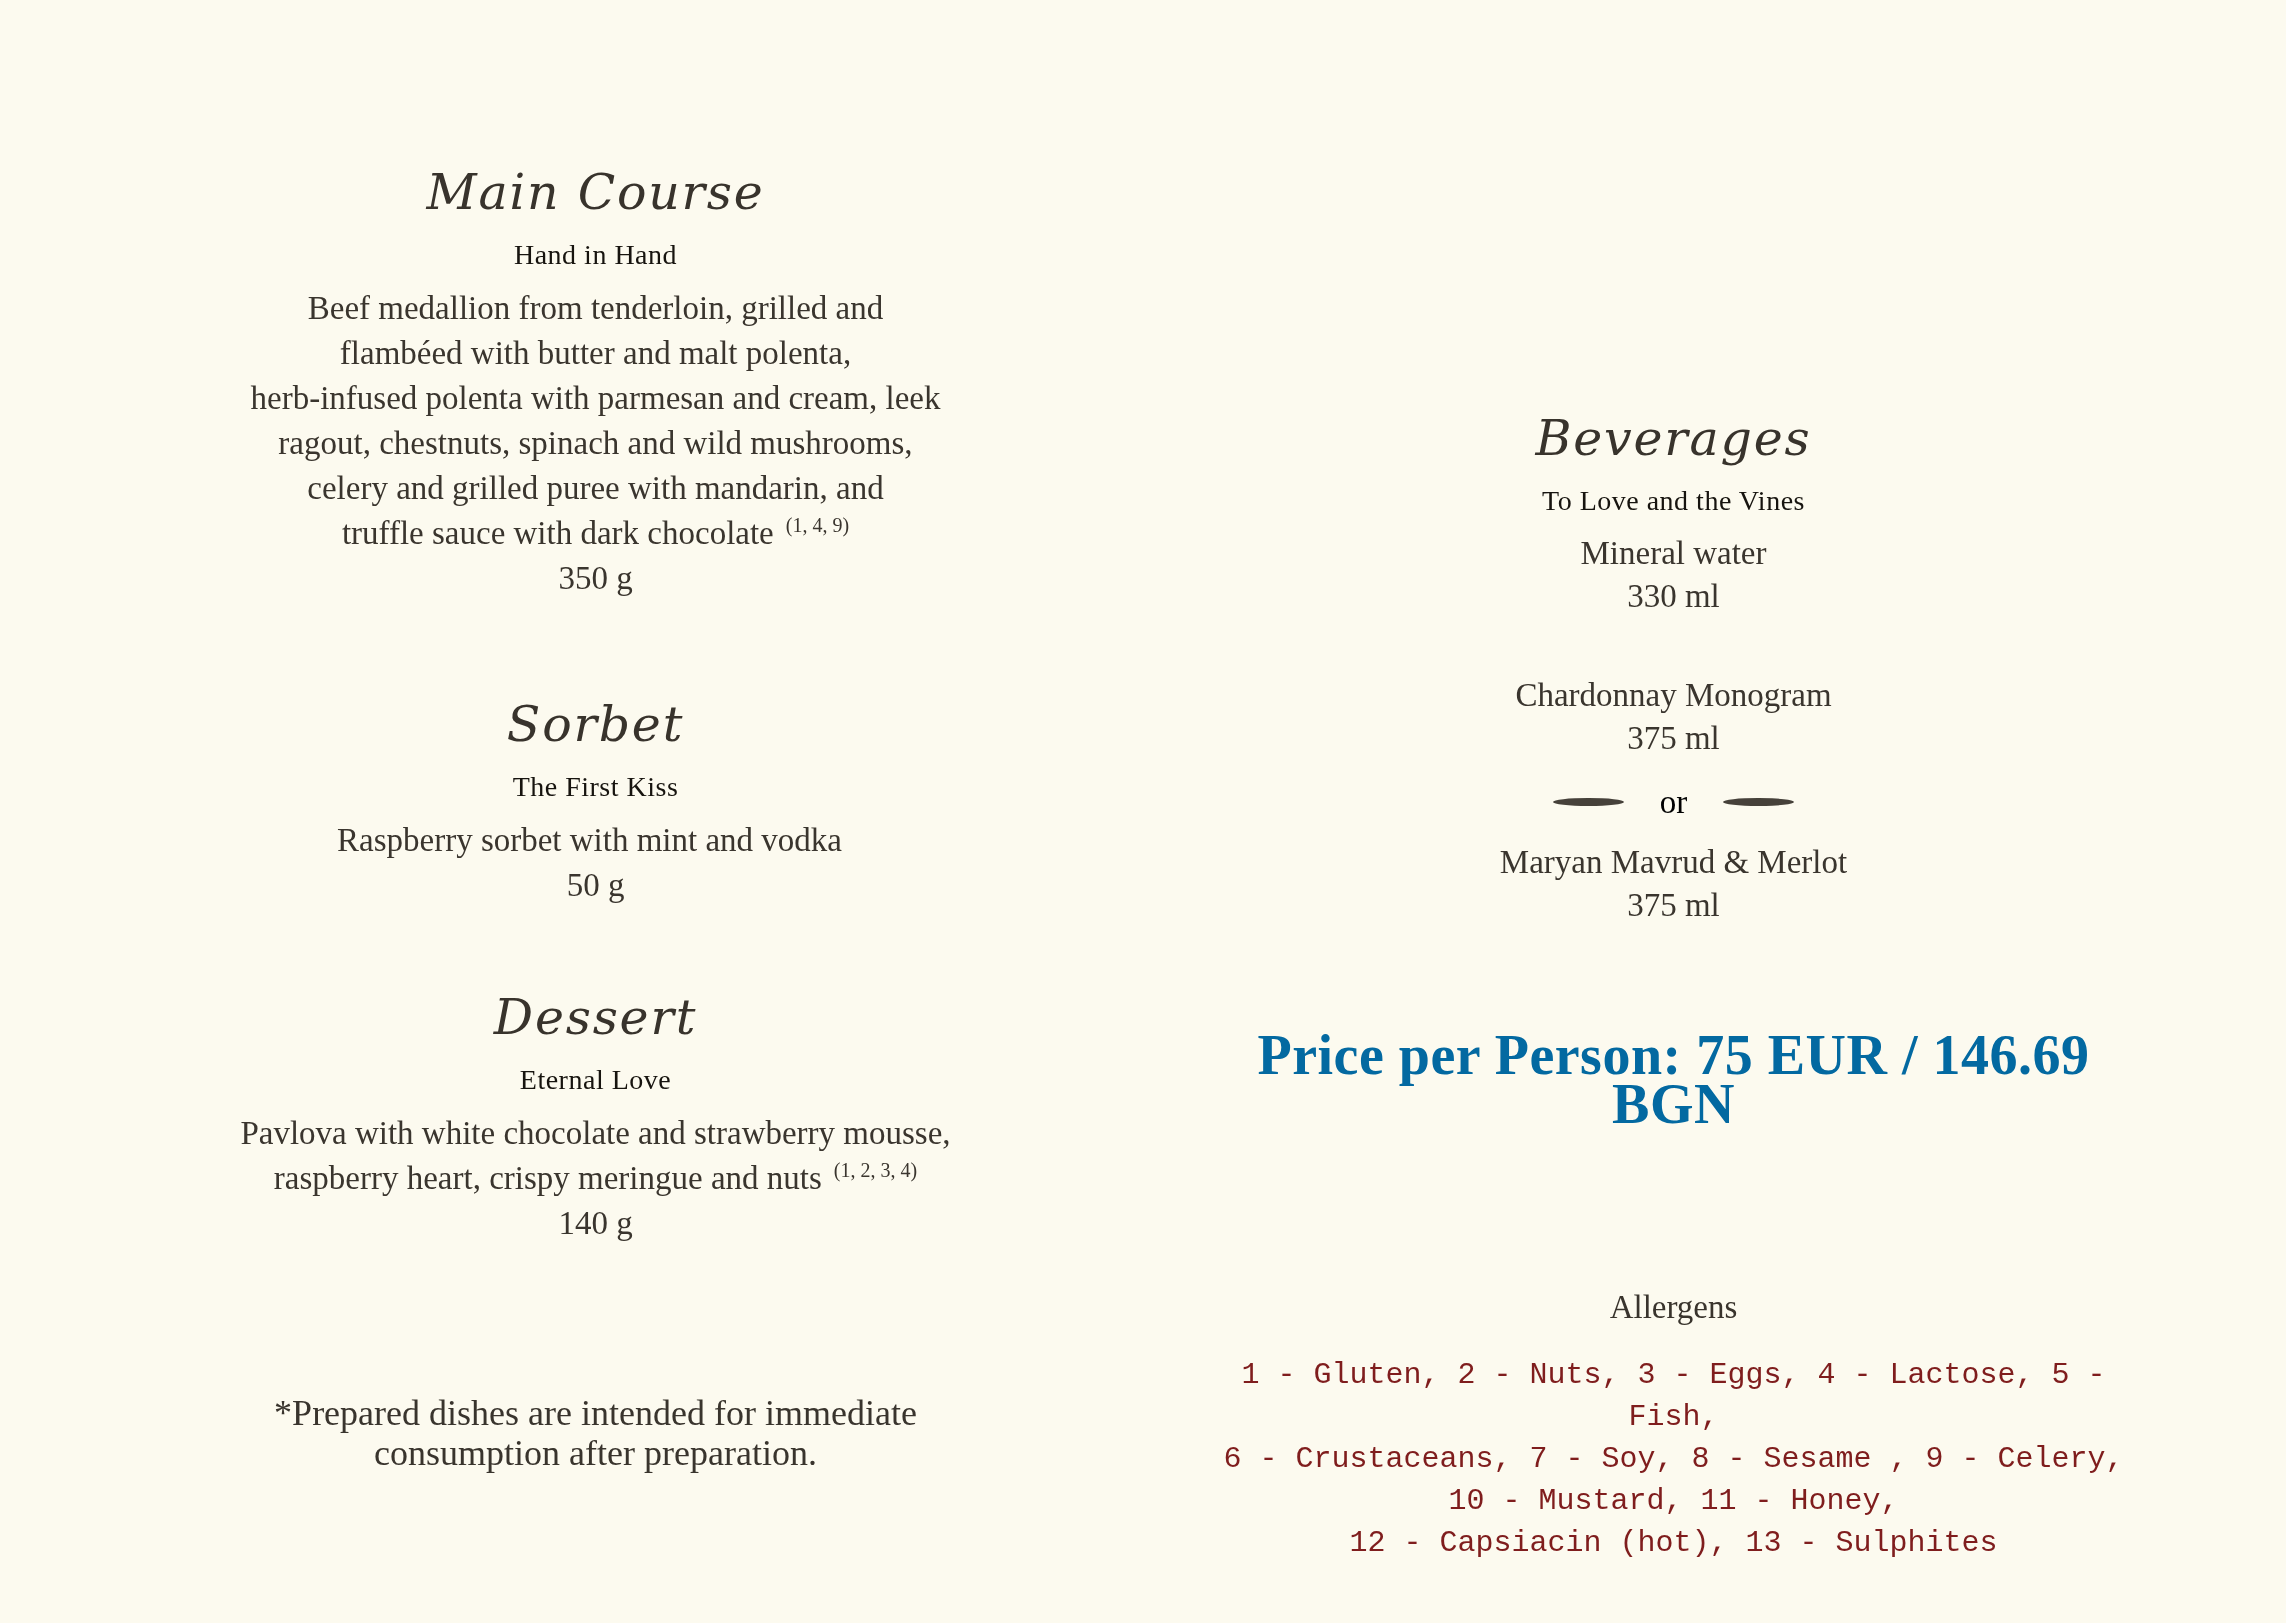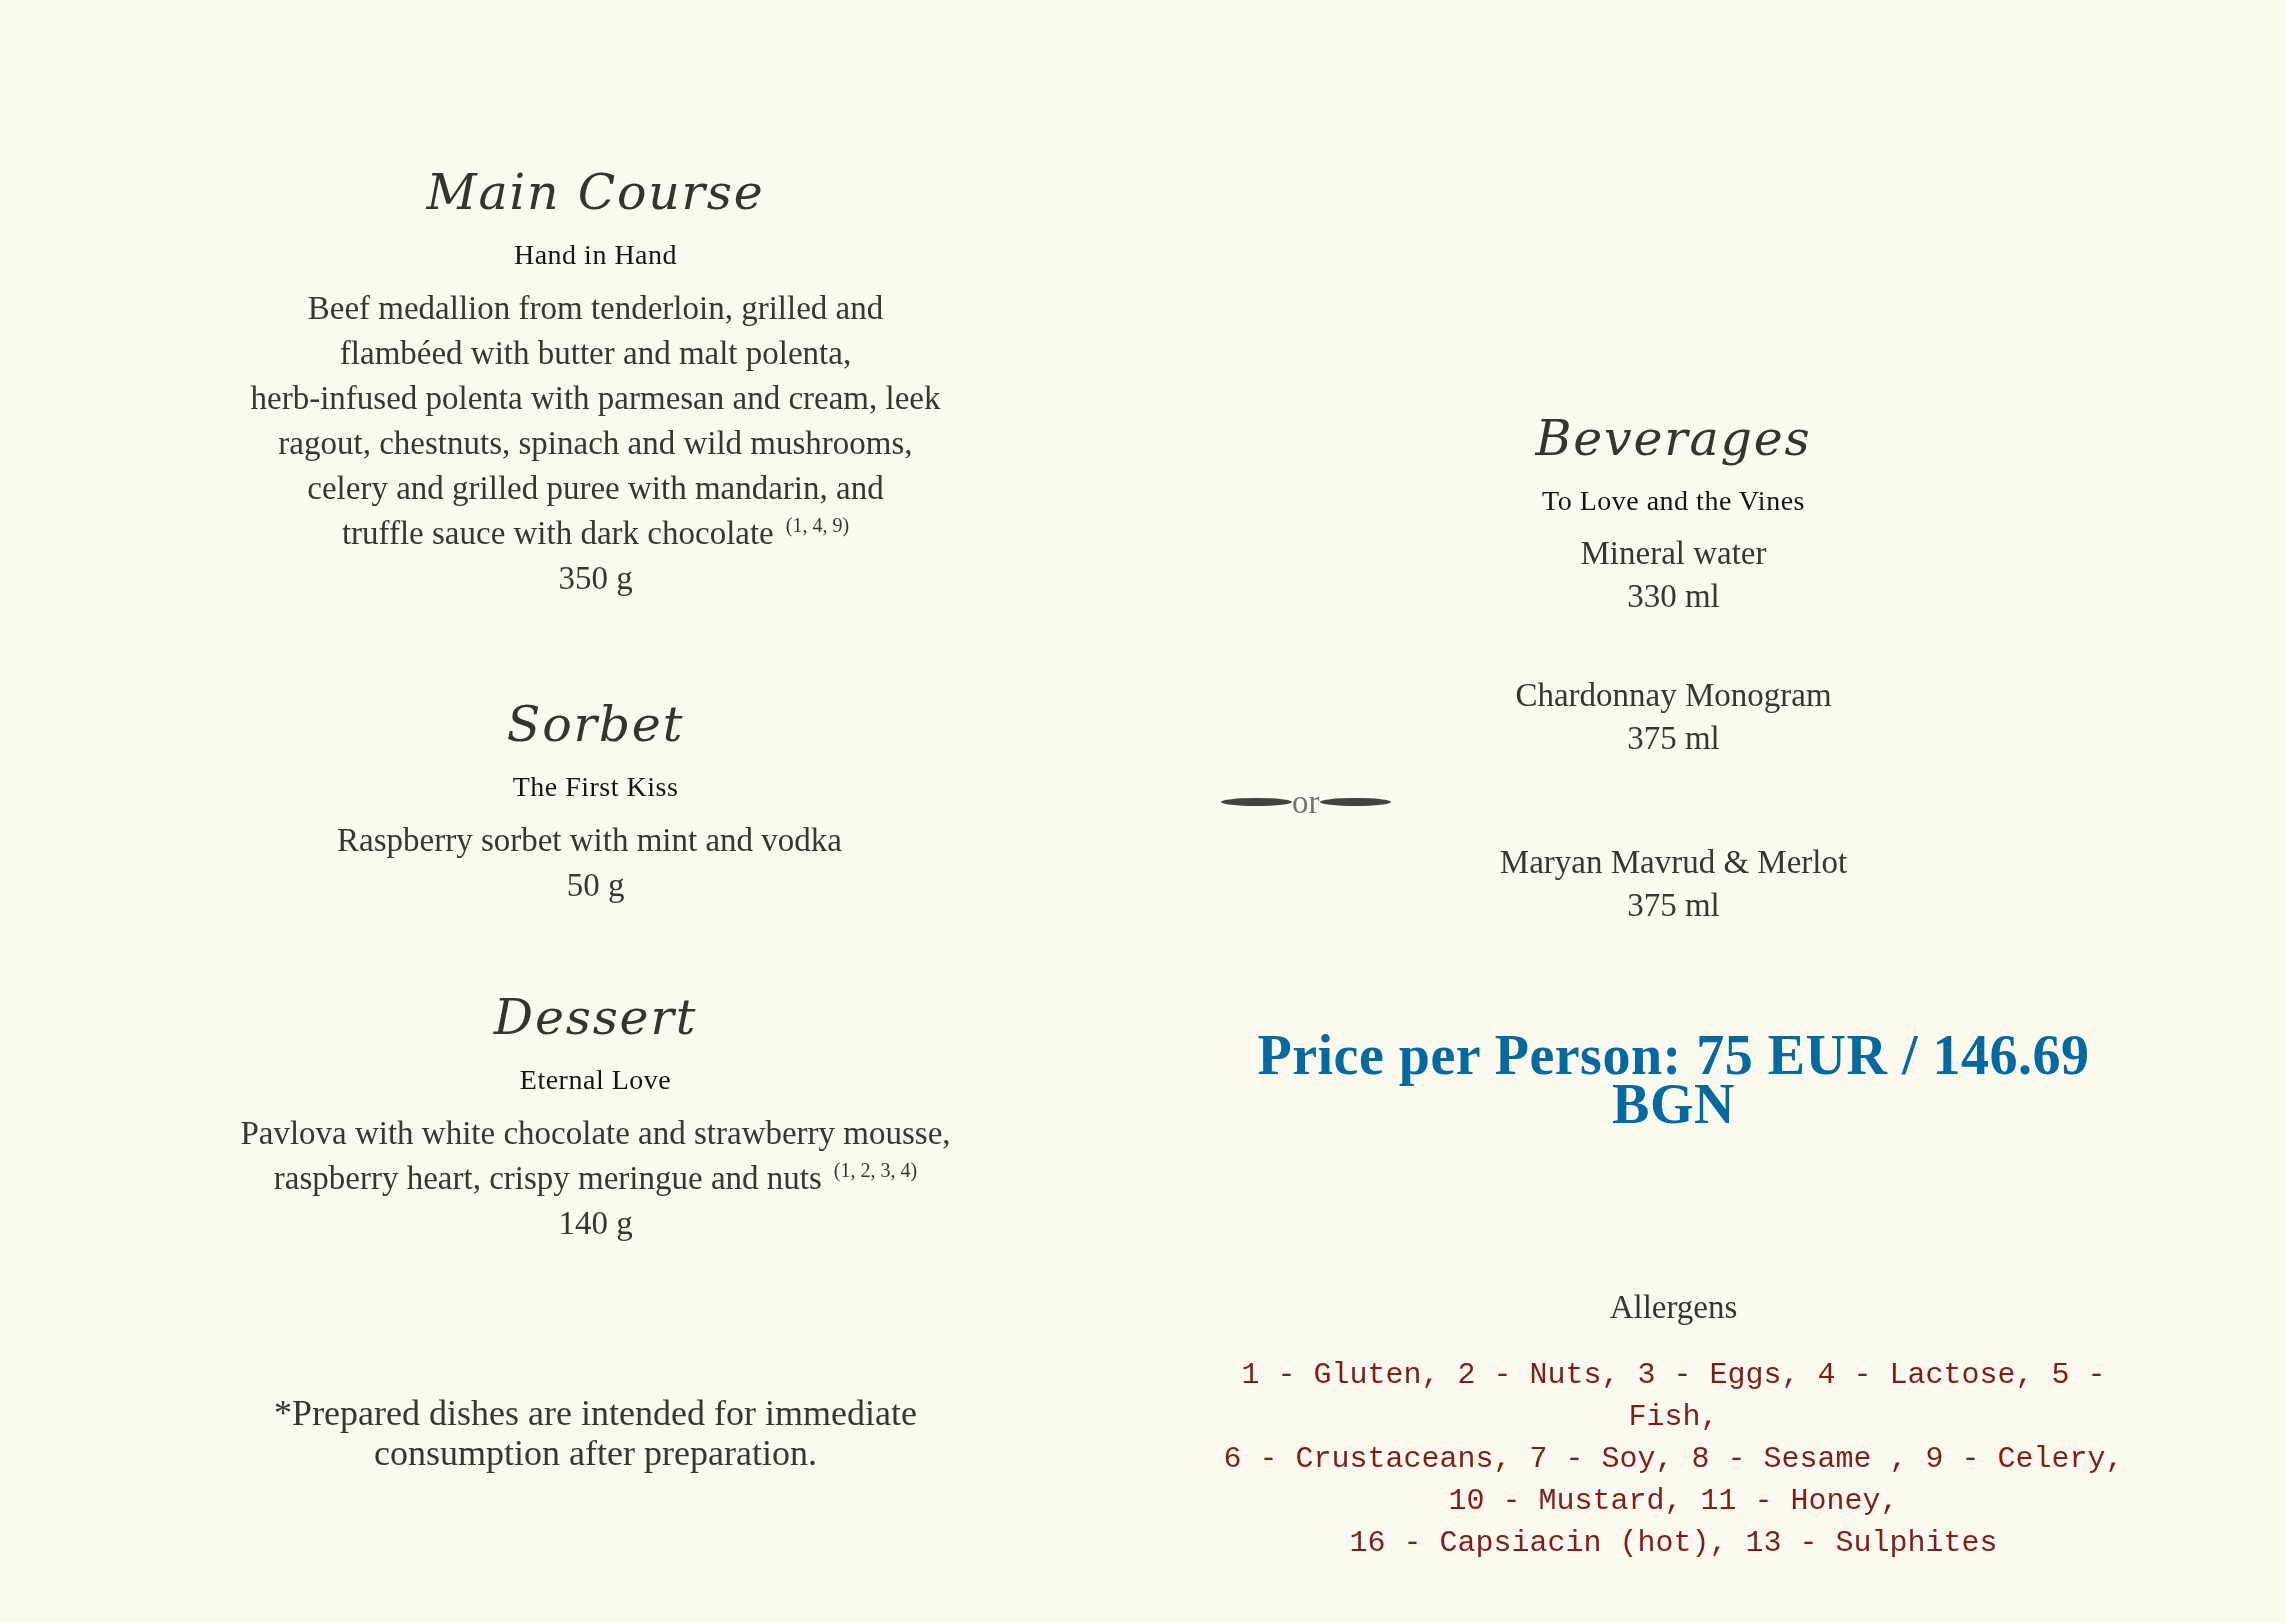--- a/index.html
+++ b/index.html
@@ -43,23 +43,25 @@
     margin-left: 12px;
     color: #3a352e;
   }
   .footnote-line { display: block; font-size: 36px; line-height: 40px; color: #39342d; }
 
   .item-name, .item-volume { display: block; font-size: 33px; line-height: 43px; color: #3a352e; }
   .bev-gap { height: 56px; }
   .or-row {
     display: flex;
     align-items: center;
+    justify-content: center;
+    gap: 36px;
     margin: 23.5px 0 20px 0;
     font-size: 33px;
-    color: #737373;
+    color: #000000;
   }
   .or-dash {
     width: 71px;
     height: 8.1px;
     background: #46413a;
     border-radius: 50%;
   }
   .price-line {
     font-weight: 700;
     font-size: 56px;
@@ -146,17 +148,17 @@
   </section>
 
   <section class="block" style="top:1031px">
     <div class="price-line">Price per Person: 75 EUR / 146.69 BGN</div>
   </section>
 
   <section class="block" style="top:1286px">
     <div class="allergens-title">Allergens</div>
     <span class="allergen-line">1 - Gluten, 2 - Nuts, 3 - Eggs, 4 - Lactose, 5 - Fish,</span>
     <span class="allergen-line">6 - Crustaceans, 7 - Soy, 8 - Sesame , 9 - Celery, 10 - Mustard, 11 - Honey,</span>
-    <span class="allergen-line">16 - Capsiacin (hot), 13 - Sulphites</span>
+    <span class="allergen-line">12 - Capsiacin (hot), 13 - Sulphites</span>
   </section>
 
 </div>
 
 
 </body></html>

